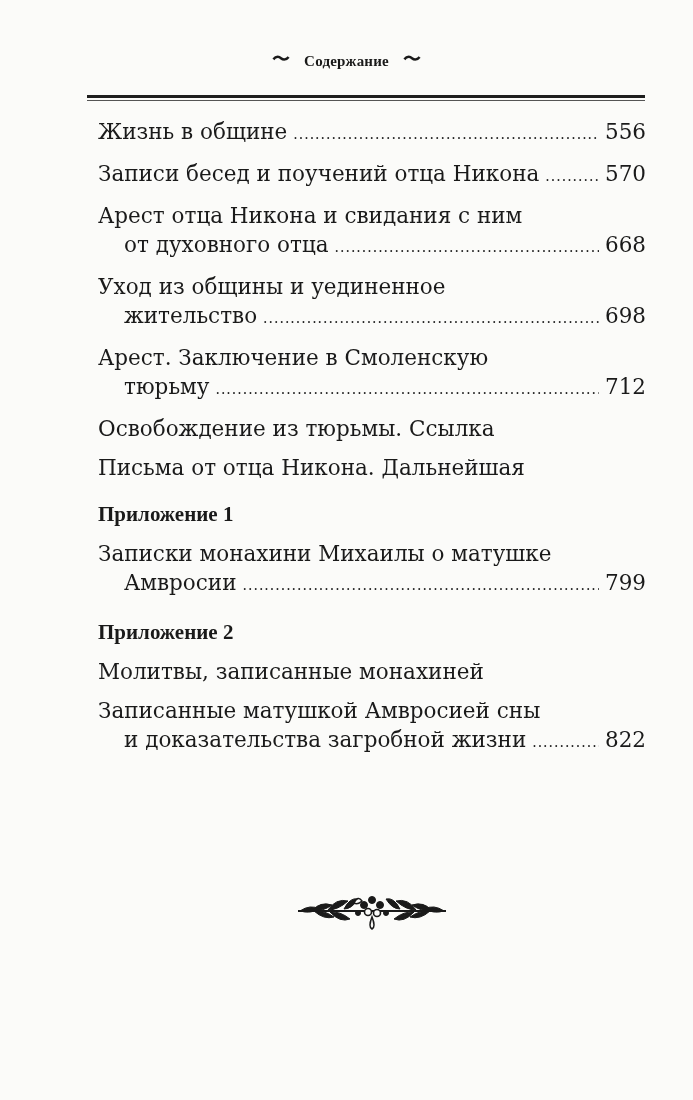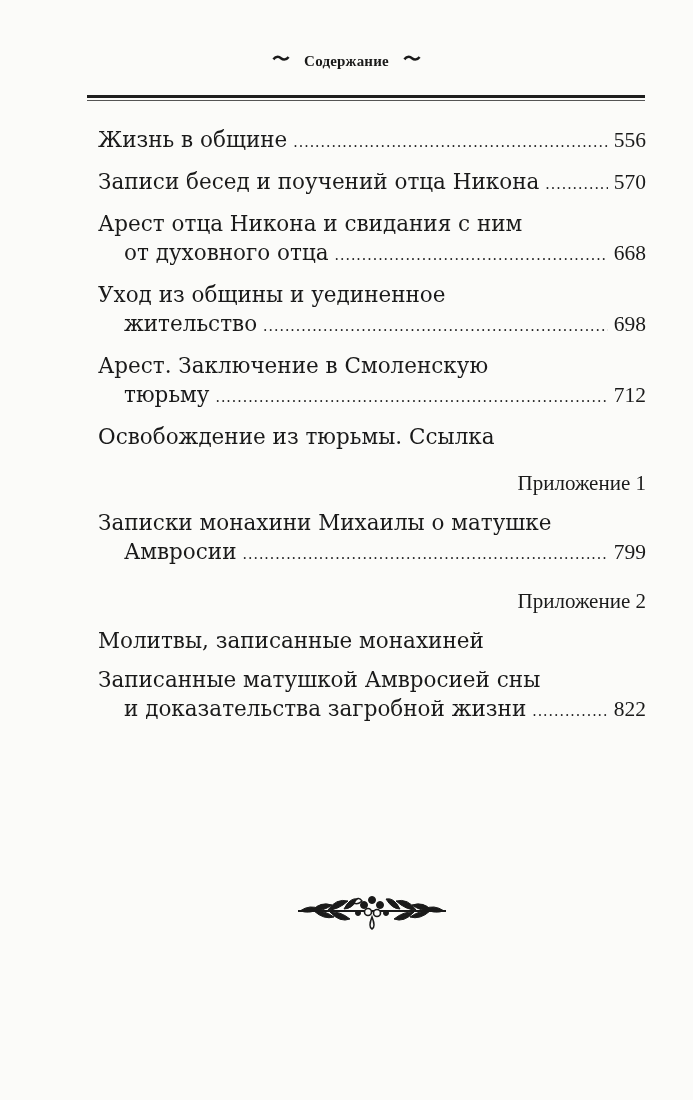--- a/index.html
+++ b/index.html
@@ -17,36 +17,36 @@
       letter-spacing: 0.2px;
     }
     .header .swash { display: inline-block; margin: 0 14px; font-size: 18px; transform: translateY(-1px); }
     .rule-thick {
       position: absolute; left: 87px; width: 558px; top: 95px; height: 3px; background: #1e1e1e;
     }
     .rule-thin {
       position: absolute; left: 87px; width: 558px; top: 100px; height: 1px; background: #555;
     }
     .toc {
-      position: absolute; left: 98px; width: 548px; top: 125px;
+      position: absolute; left: 98px; width: 548px; top: 117px;
       font-size: 21.5px; line-height: 29px;
     }
     .entry { margin-bottom: 10px; }
     .entry .line { white-space: nowrap; }
     .entry .indent { padding-left: 26px; }
     .lastline { display: flex; align-items: baseline; }
     .lastline .txt { white-space: nowrap; }
     .lastline .dots {
       flex: 1; overflow: hidden; white-space: nowrap; margin: 0 6px;
       font-size: 14px; letter-spacing: 1px; color: #222;
     }
     .lastline .dots::after { content: ".............................................................................................................................................."; }
-    .lastline .pg { white-space: nowrap; font-family: Liberation Serif, serif; }
+    .lastline .pg { white-space: nowrap; }
     .appendix {
-      text-align: right; font-weight: normal; font-family: "Liberation Serif", serif;
+      text-align: left; font-weight: bold; font-family: "Liberation Serif", serif;
       font-size: 21px; margin: 18px 0 10px 0;
     }
     .ornament {
       position: absolute; left: 292px; top: 887px; width: 160px; height: 46px;
     }
   </style>
 </head>
 <body>
 
 <div class="header">
@@ -98,20 +98,21 @@
       <span class="dots"></span>
       <span class="pg">712</span>
     </div>
   </div>
 
   <div class="entry">
     <div class="line">Освобождение из тюрьмы. Ссылка</div>
   </div>
 
   <div class="entry">
+    <div class="line">Письма от отца Никона. Дальнейшая</div>
   </div>
 
   <div class="appendix">Приложение 1</div>
   <div class="entry">
     <div class="line">Записки монахини Михаилы о матушке</div>
     <div class="lastline indent">
       <span class="txt">Амвросии</span>
       <span class="dots"></span>
       <span class="pg">799</span>
     </div>

